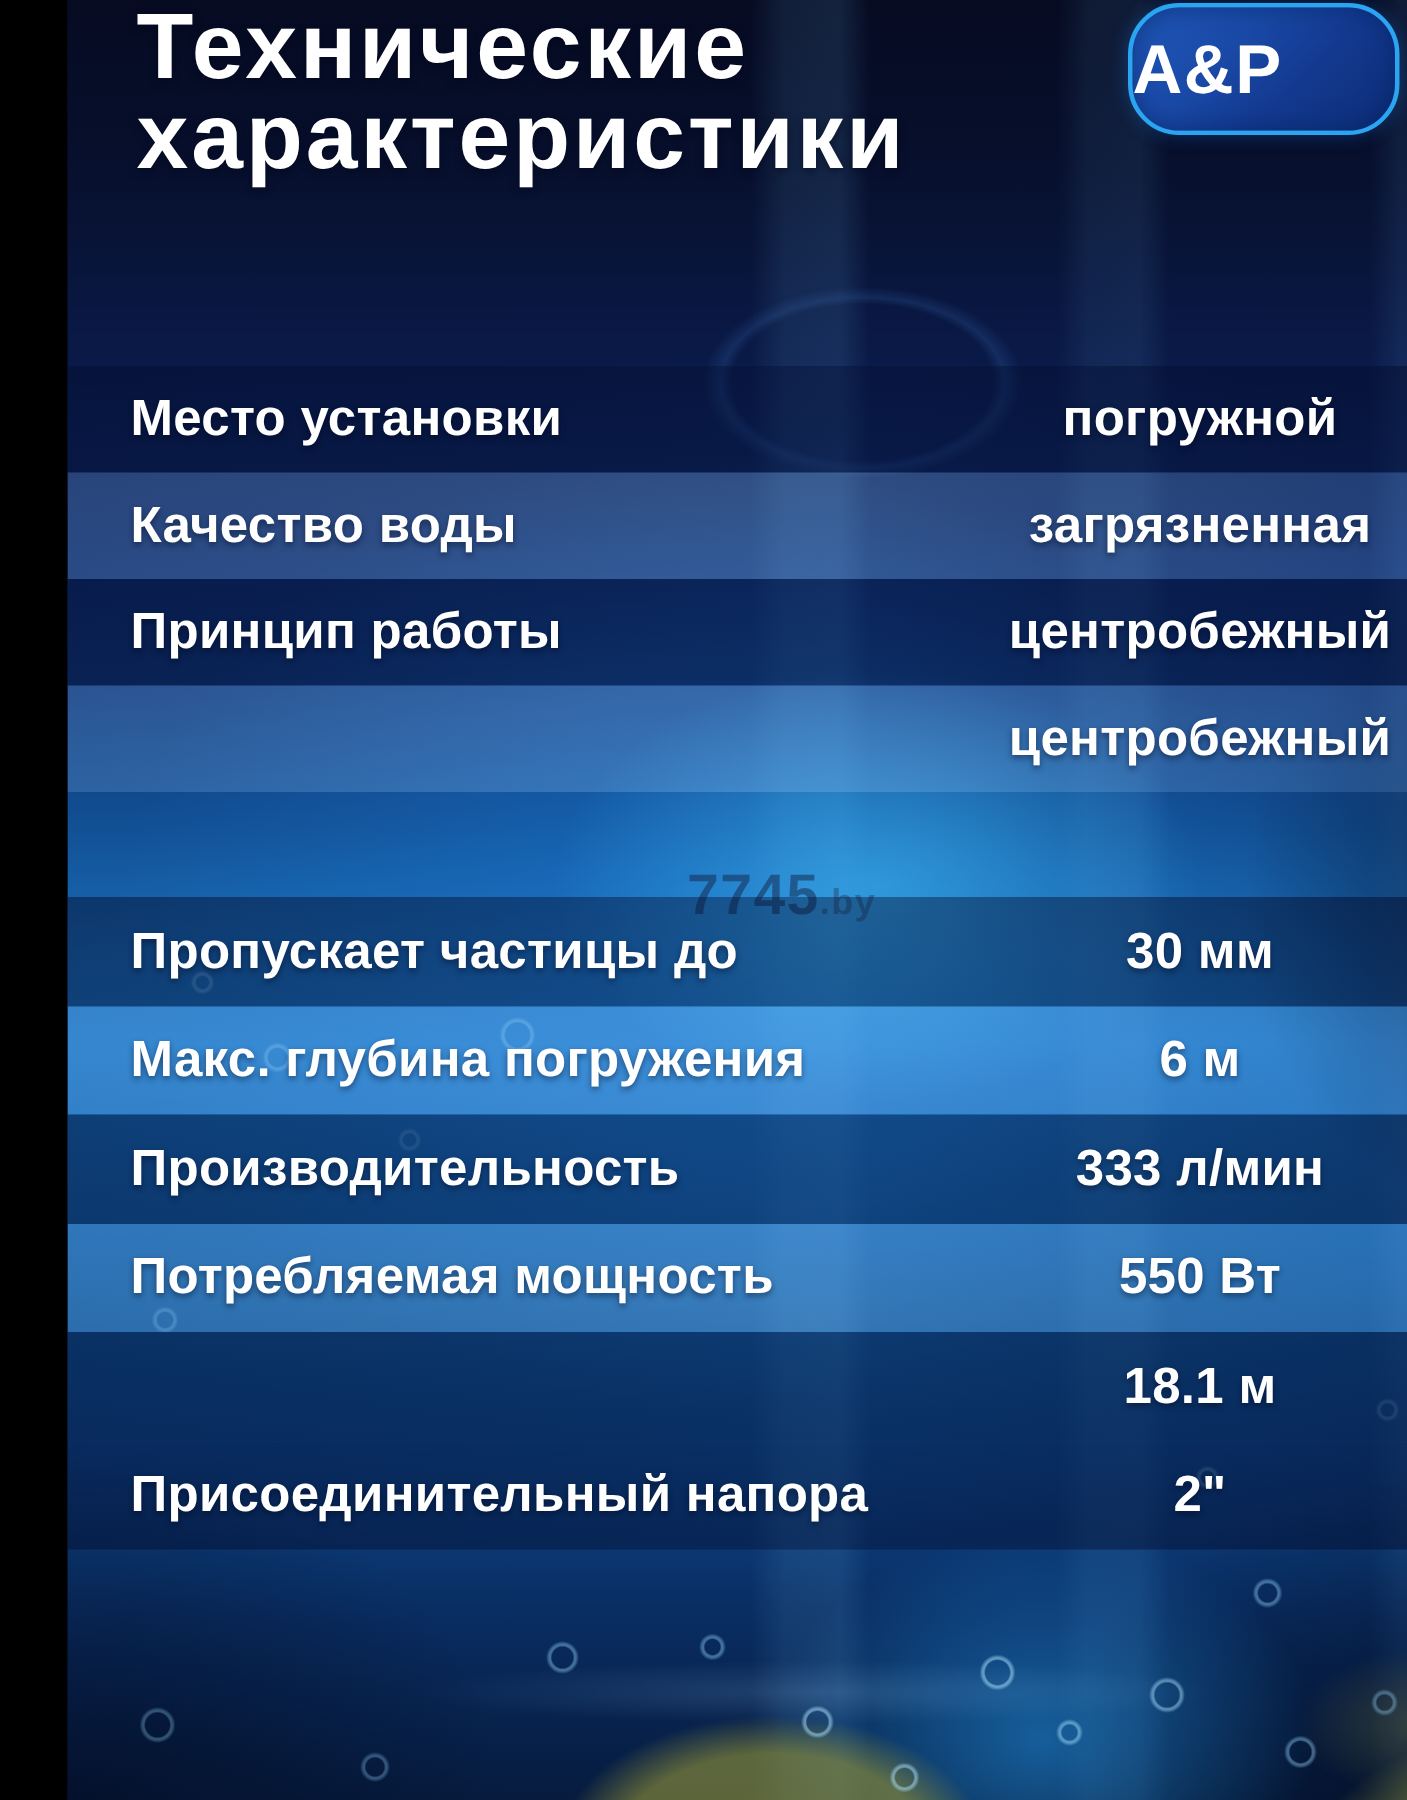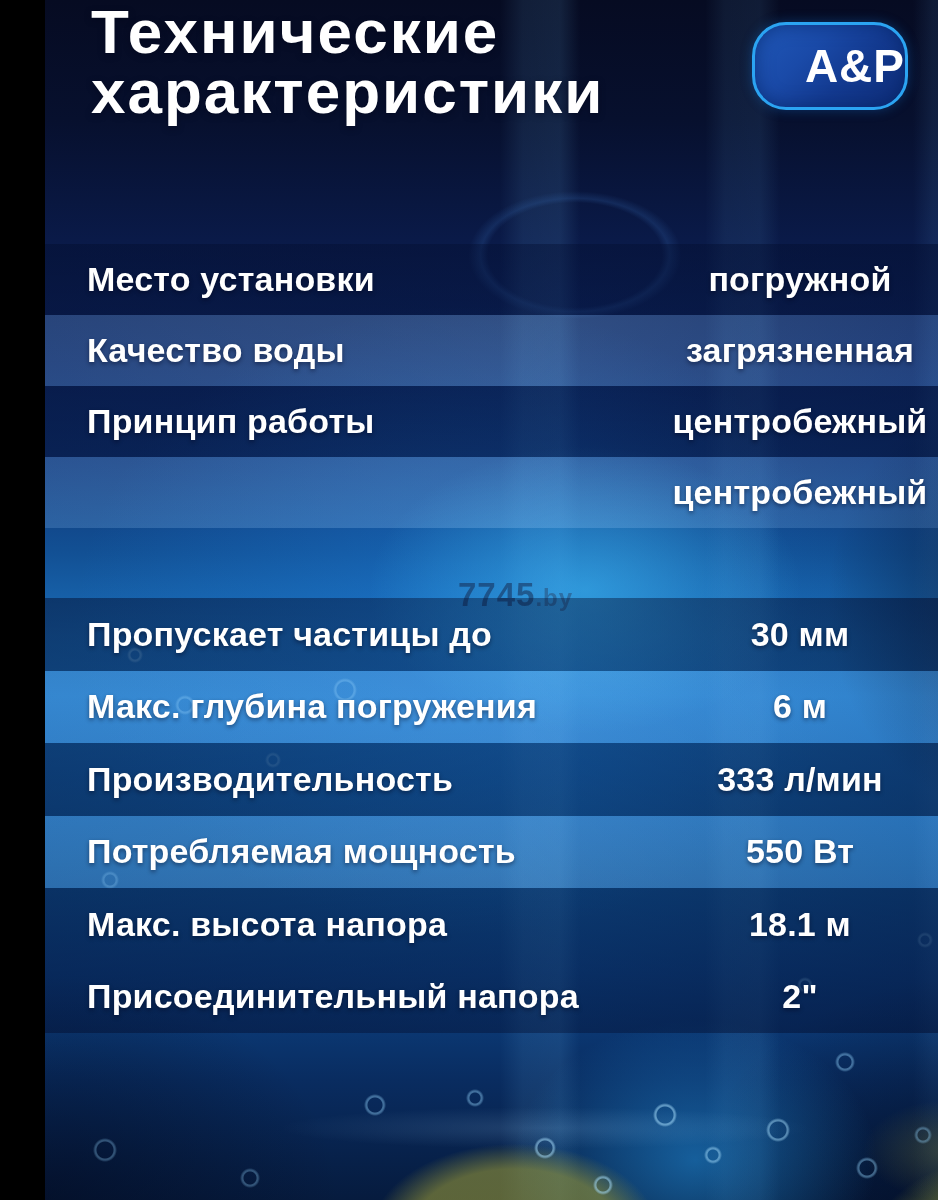--- a/index.html
+++ b/index.html
@@ -53,33 +53,33 @@
       radial-gradient(ellipse 260px 140px at 1020px 1250px, rgba(140,145,50,0.58) 55%, rgba(0,0,0,0) 76%),
       radial-gradient(ellipse 120px 70px at 905px 1150px, rgba(150,150,60,0.30), rgba(0,0,0,0) 72%);
   }
   
   .title {
     position:absolute; left:46px; top:2px; width:690px; margin:0;
     color:#fff; font-size:62px; font-weight:bold; line-height:0.96;
     letter-spacing:2px; text-shadow:0 2px 6px rgba(0,5,25,0.5);
   }
   .badge {
-    position:absolute; left:707px; top:22px; width:156px; height:88px;
+    position:absolute; left:707px; top:2px; width:181px; height:88px;
     box-sizing:border-box; border-radius:34px; border:3px solid #2ba4f2;
     background:linear-gradient(135deg, #2058b8 0%, #1a4aa8 35%, #133a90 62%, #0e2d78 100%);
     box-shadow:inset 0 0 18px rgba(0,30,90,0.55), 0 0 12px rgba(20,120,220,0.35);
-    display:flex; align-items:center; justify-content:flex-end;
+    display:flex; align-items:center; justify-content:flex-start;
   }
   .badge span { color:#fff; font-size:46px; font-weight:bold; letter-spacing:1px; }
   
   .watermark {
     position:absolute; left:413px; top:576px; font-weight:bold;
     color:rgba(22,44,84,0.55); letter-spacing:1px; white-space:nowrap;
   }
-  .watermark .wm-number { font-size:33px; }
+  .watermark .wm-number { font-size:38px; }
   .watermark .wm-domain { font-size:24px; color:rgba(40,70,110,0.5); }
   
   .rows { position:absolute; left:0; width:938px; }
   .rows-1 { top:244px; }
   .rows-2 { top:598px;border-radius:27px; }
   .row {
     position:relative; height:71px; display:flex; align-items:center;
     padding-left:42px; box-sizing:border-box; width:938px;
   }
   .rows-2 .row { height:72.5px; }
@@ -145,21 +145,20 @@
       <span class="label">Производительность</span>
       <span class="value">333 л/мин</span>
     </div>
 
     <div class="row light">
       <span class="label">Потребляемая мощность</span>
       <span class="value">550 Вт</span>
     </div>
 
     <div class="row dark">
-      <span class="label">Макс. высота напора</span>
       <span class="value">18.1 м</span>
     </div>
 
 
     <div class="row dark">
       <span class="label">Присоединительный напора</span>
       <span class="value">2"</span>
     </div>
   </div>
 

